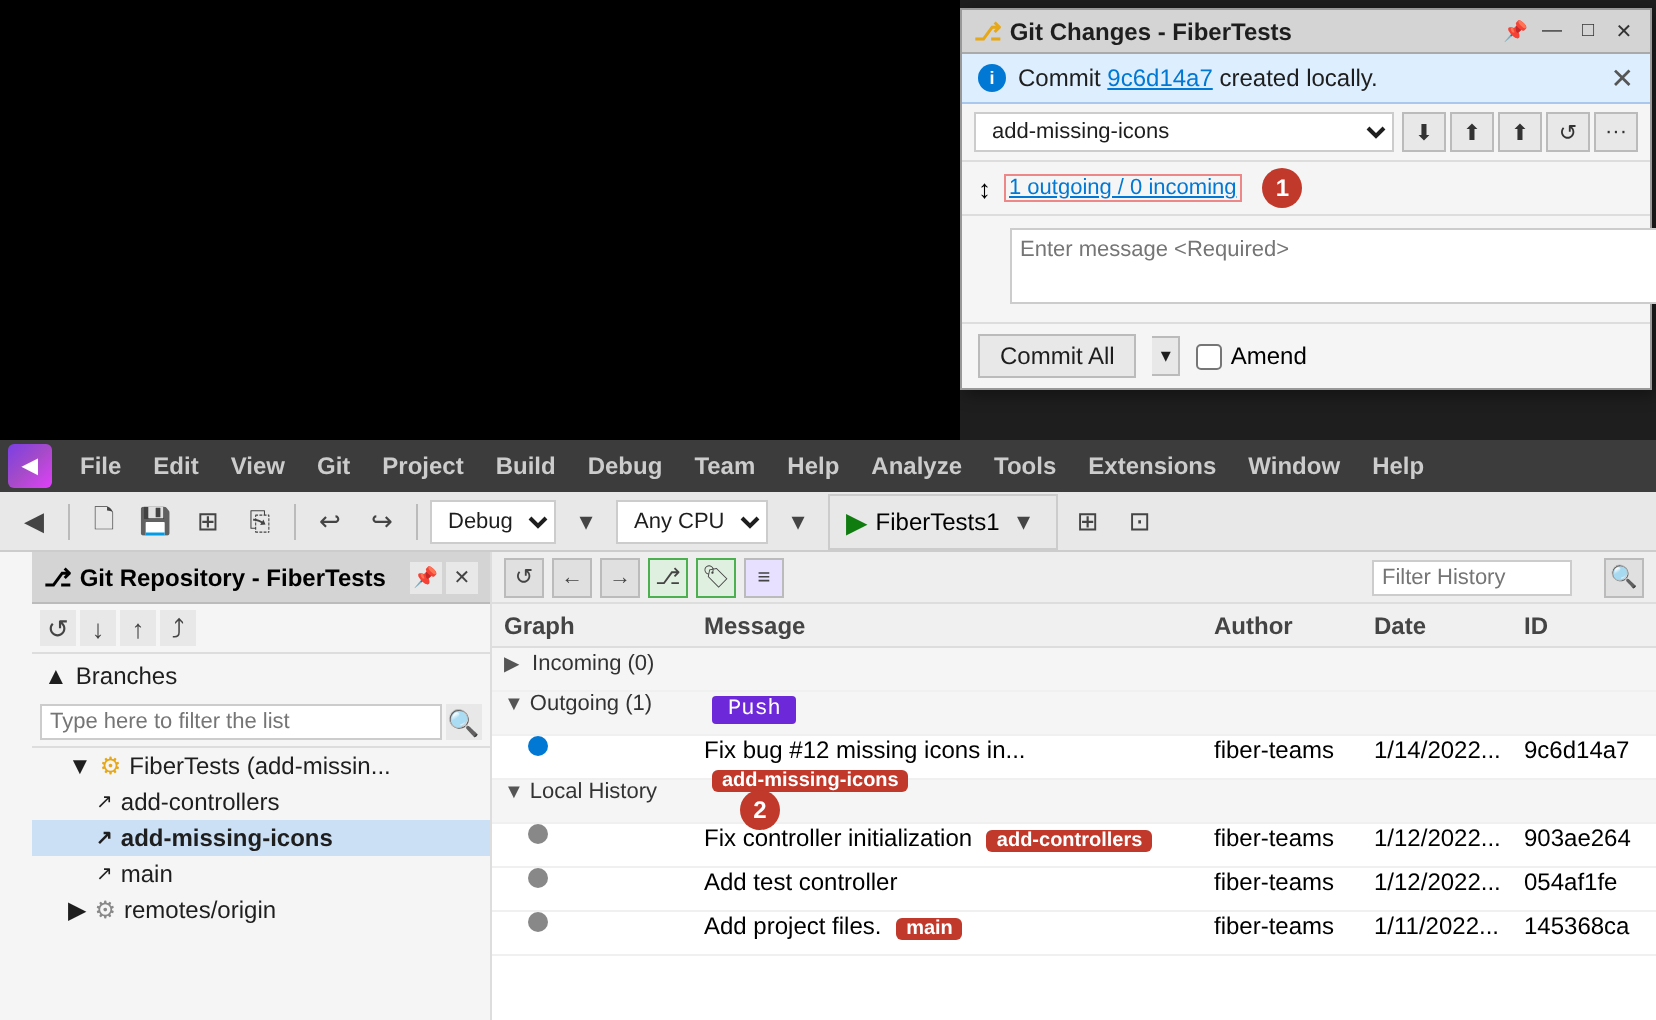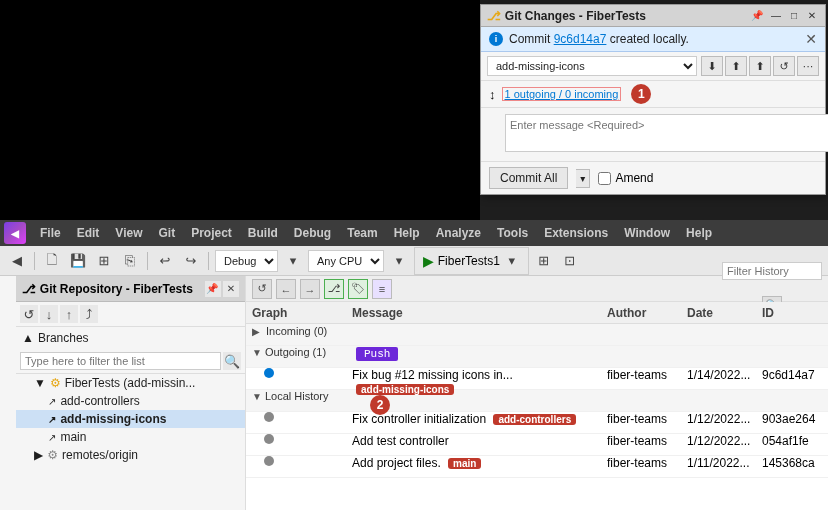--- a/index.html
+++ b/index.html
@@ -362,21 +362,20 @@
       cursor: pointer;
       display: flex; align-items: center; justify-content: center;
       font-size: 11px;
       color: #444;
     }
     .filter-history-row {
       margin-left: auto;
       display: flex;
       align-items: center;
       gap: 16px;
-      flex-direction: column;
     }
     .filter-history-input {
       height: 18px;
       border: 1px solid #ccc;
       padding: 0 4px;
       font-size: 11px;
       background: #fff;
       width: 100px;
       color: #aaa;
     }

